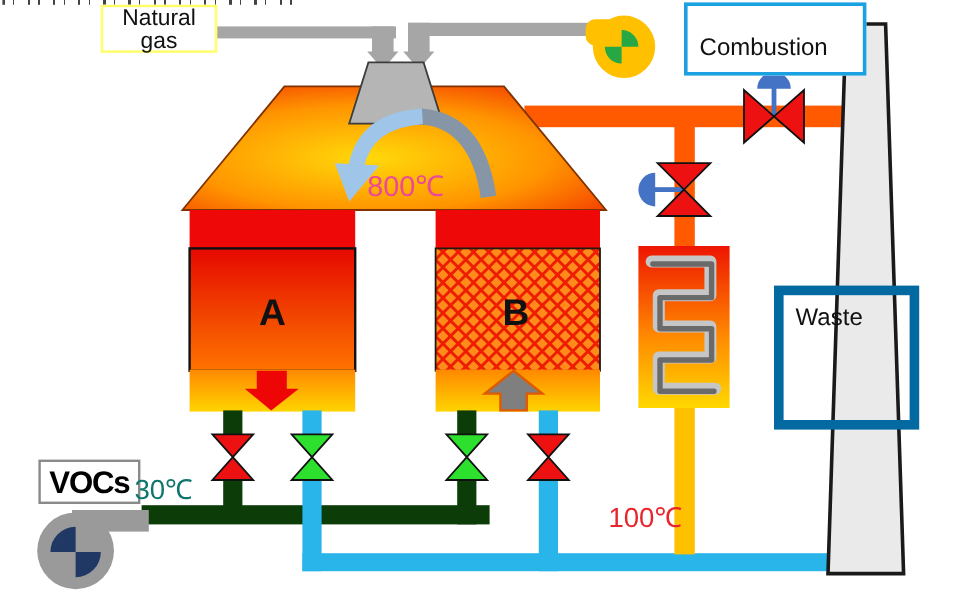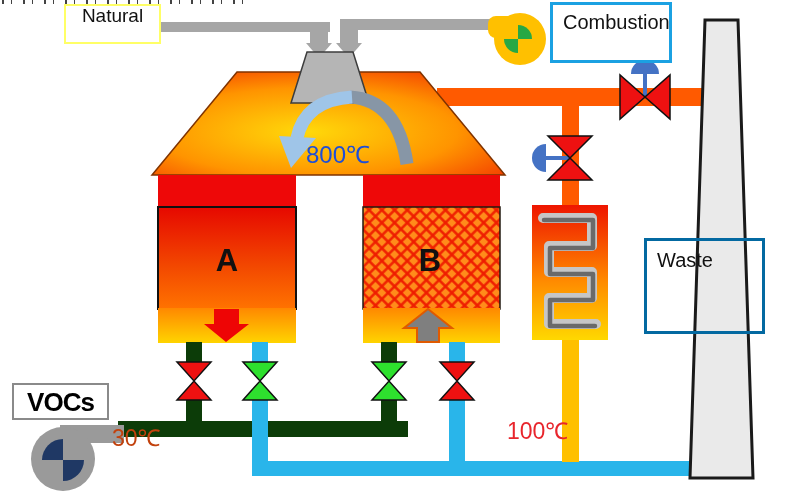--- a/index.html
+++ b/index.html
@@ -1,26 +1,26 @@
 <!DOCTYPE html>
 <html><head>
 <meta charset="utf-8">
 <style>
   html,body{margin:0;padding:0;background:#fff;}
   #stage{position:relative;width:808px;height:500px;background:#fff;overflow:hidden;
          font-family:"Liberation Sans", sans-serif;}
   #stage svg{position:absolute;left:0;top:0;}
-  .labelbox{position:absolute;background:#fff;box-sizing:border-box;}
+  .labelbox{position:absolute;background:#fff;box-sizing:border-box;margin-left:20px;}
   .labelbox.transparent{background:transparent;}
   .line{font-size:20px;line-height:28px;color:#111;}
   .natural-gas{left:64px;top:4px;width:97px;height:40px;border:2px solid #ffff66;text-align:center;}
   .natural-gas .line{font-size:19px;line-height:19px;}
-  .combustion-air{left:550px;top:2px;width:122px;height:61px;border:3px solid #1ba1e2;padding:3px 0 0 10px;}
-  .waste-heat{left:644px;top:238px;width:121px;height:96px;border:3px solid #0369a1;padding:5px 0 0 10px;}
-  .vocs-box{left:12px;top:383px;width:97px;height:37px;border:2px solid #8a8a8a;
+  .combustion-air{left:550px;top:2px;width:152px;height:61px;border:3px solid #1ba1e2;padding:21px 0 0 10px;}
+  .waste-heat{left:625px;top:238px;width:121px;height:120px;border:8px solid #0369a1;padding:5px 0 0 10px;}
+  .vocs-box{left:12px;top:383px;width:85px;height:37px;border:2px solid #8a8a8a;
             text-align:center;font-weight:bold;font-size:26px;line-height:34px;letter-spacing:-1px;}
   .temp{position:absolute;font-size:23px;}
   .temp-800{left:306px;top:137px;font-size:24px;}
   .temp-30{left:112px;top:391px;}
   .temp-100{left:482px;top:414px;margin-left:25px;}
   .chamber-letter{position:absolute;width:44px;text-align:center;font-size:31px;font-weight:bold;color:#111;}
   .letter-a{left:205px;top:243px;}
   .letter-b{left:408px;top:243px;}
   .cropped-frags{position:absolute;left:2px;top:0;width:252px;height:4px;opacity:.85;
      background:repeating-linear-gradient(90deg,#222 0 2px,transparent 2px 9px,#222 9px 10px,transparent 10px 21px);}
@@ -152,32 +152,33 @@
 
     <path d="M243,362 h34 l-17,19 z M243,400 h34 l-17,-19 z" stroke="#111" stroke-width="1.5" fill="#2ee02e"></path>
 
     <path d="M372,362 h34 l-17,19 z M372,400 h34 l-17,-19 z" stroke="#111" stroke-width="1.5" fill="#2ee02e"></path>
 
     <path d="M440,362 h34 l-17,19 z M440,400 h34 l-17,-19 z" stroke="#111" stroke-width="1.5" fill="#ee1111"></path>
   </svg>
 
   <div class="labelbox natural-gas">
     <div class="line">Natural</div>
+    <div class="line">gas</div>
   </div>
 
   <div class="labelbox combustion-air">
     <div class="line">Combustion</div>
   </div>
 
   <div class="labelbox transparent waste-heat">
     <div class="line">Waste</div>
   </div>
 
   <div class="labelbox vocs-box">VOCs</div>
 
-  <div class="temp temp-800" style="color: #1d4ed8;">800℃</div>
-  <div class="temp temp-30" style="color: #c2410c; margin-top: 30px;">30℃</div>
+  <div class="temp temp-800" style="color: #ec4899;">800℃</div>
+  <div class="temp temp-30" style="color: #0f766e;">30℃</div>
   <div class="temp temp-100" style="color: rgb(232, 37, 44);">100℃</div>
 
   <div class="chamber-letter letter-a">A</div>
   <div class="chamber-letter letter-b">B</div>
 
 </div>
 
 </body></html>

